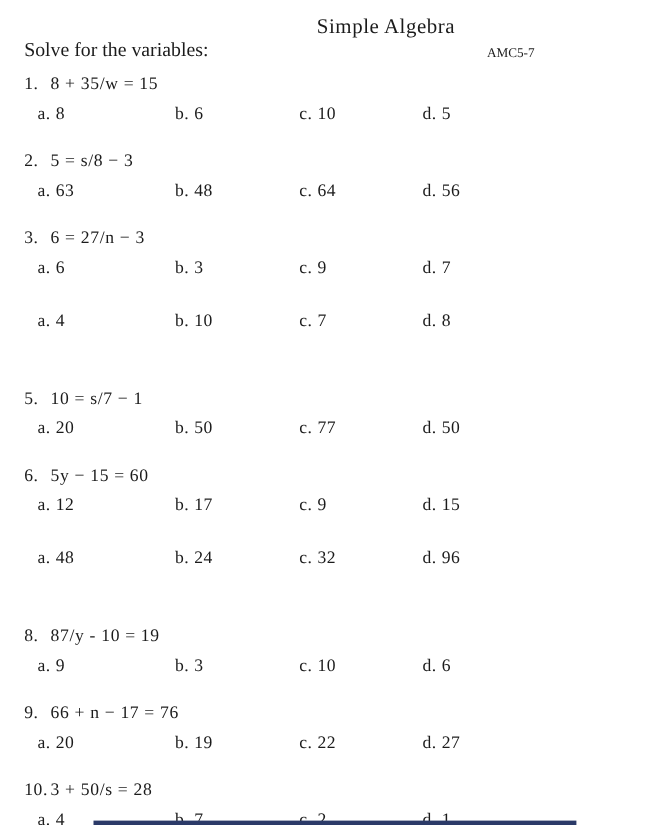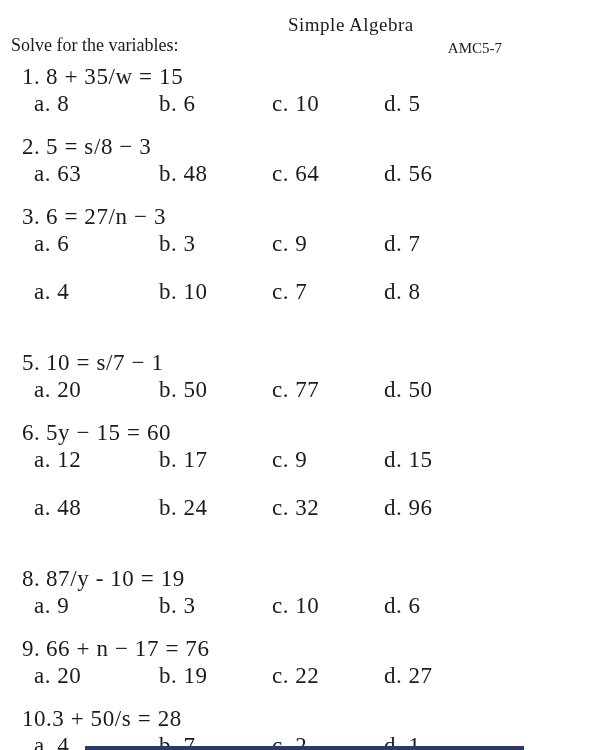--- a/index.html
+++ b/index.html
@@ -23,43 +23,43 @@
     top: 14px;
     left: 288px;
     font-size: 19px;
     line-height: 22px;
     letter-spacing: 0.5px;
     white-space: nowrap;
   }
   .instruction {
     position: absolute;
     top: 34px;
-    left: 11px;
+    left: 22px;
     font-size: 18px;
     line-height: 22px;
     white-space: nowrap;
   }
   .code {
     position: absolute;
     top: 37px;
-    right: 22px;
-    font-size: 15px;
+    right: 38px;
+    font-size: 12px;
     line-height: 22px;
     white-space: nowrap;
     margin-left: 36px;
   }
   .problems {
     position: absolute;
     top: 66px;
     left: 22px;
     right: 0;
   }
   .problem {
     height: 70px;
-    font-size: 23px;
+    font-size: 16px;
   }
   .eq-line {
     line-height: 22px;
     white-space: nowrap;
   }
   .pnum {
     display: inline-block;
     min-width: 24px;
     letter-spacing: 0.5px;
   }

